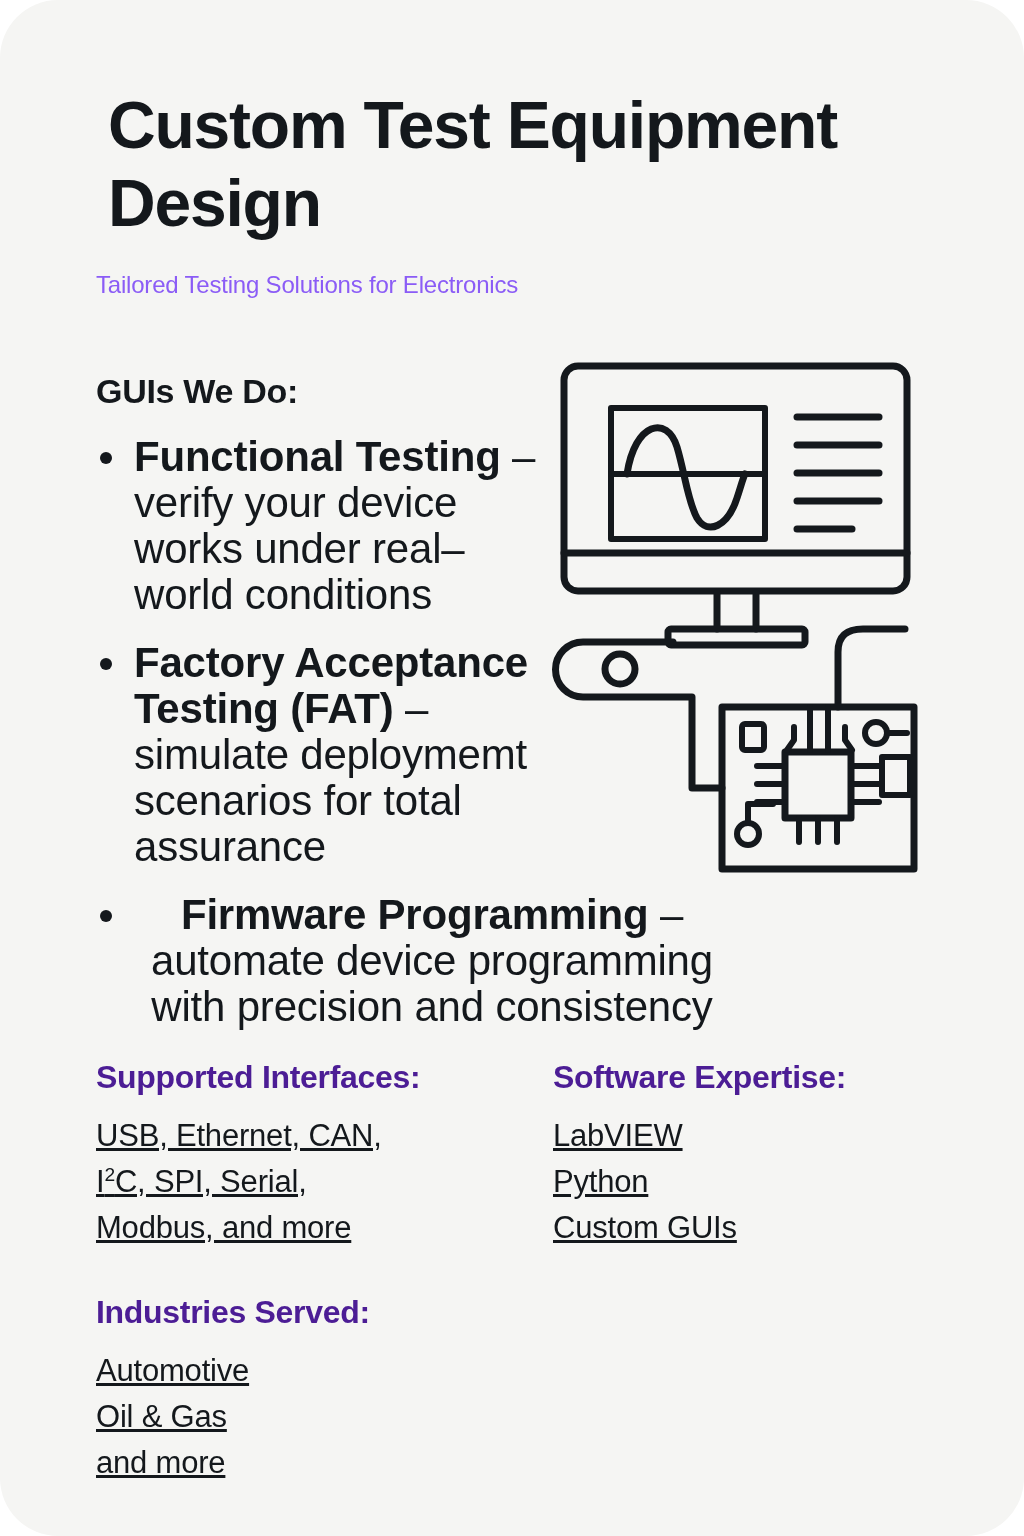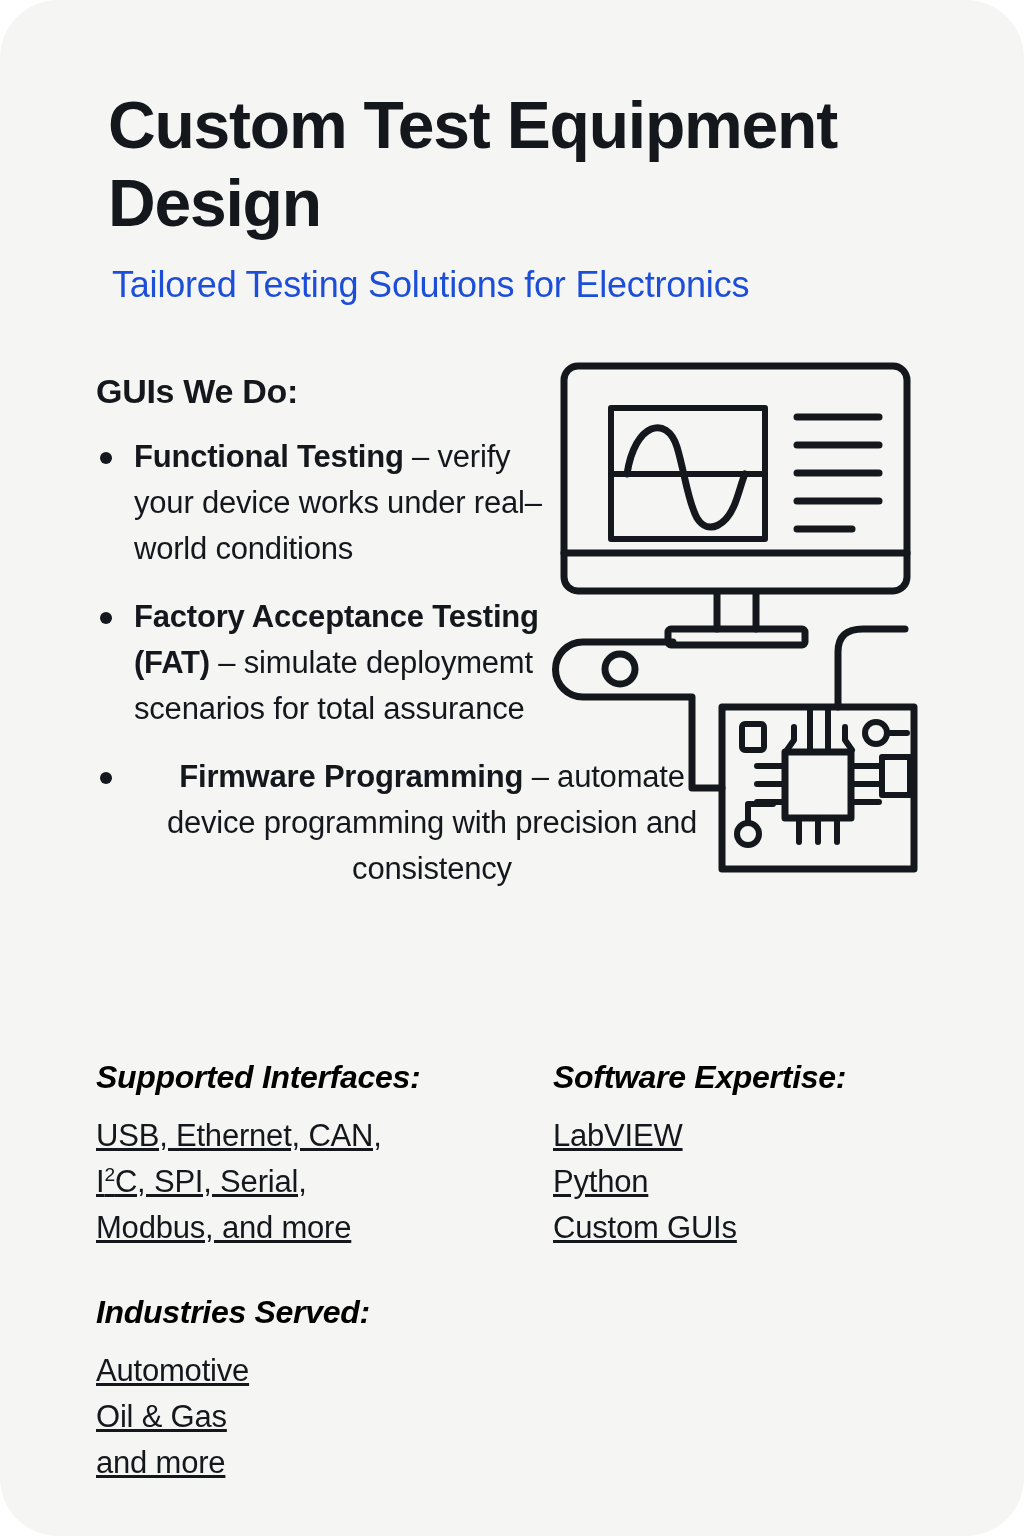--- a/index.html
+++ b/index.html
@@ -41,27 +41,27 @@
     width: 860px;
     font-size: 66px;
     line-height: 78px;
     font-weight: 700;
     letter-spacing: -1.2px;
     color: #14181c;
     margin: 12px;
   }
   .subtitle {
     position: absolute;
-    left: 16px;
+    left: 0;
     top: 262px;
     width: 860px;
-    font-size: 36px;
+    font-size: 24px;
     line-height: 46px;
     font-weight: 400;
-    color: #1d4ed8;
+    color: #8b5cf6;
     letter-spacing: -0.2px;
   }
 
   
   .section-heading {
     font-size: 34px;
     line-height: 42px;
     font-weight: 700;
     color: #14181c;
     letter-spacing: -0.3px;
@@ -78,21 +78,21 @@
     top: 434px;
     width: 596px;
     list-style: none;
     margin: 0;
     padding: 0;
   }
   .bullet-item {
     position: relative;
     padding-left: 38px;
     margin-bottom: 22px;
-    font-size: 31px;
+    font-size: 42px;
     line-height: 46px;
     color: #14181c;
     letter-spacing: -0.2px;
   }
   .bullet-item:last-child { margin-bottom: 8px; text-align: center; }
   .bullet-dot {
     position: absolute;
     left: 4px;
     top: 18px;
     width: 12px;
@@ -109,25 +109,24 @@
   
   .col-block { position: absolute; }
   #supported-interfaces-block { left: 0; top: 1057px; width: 450px; }
   #software-expertise-block   { left: 457px; top: 1057px; width: 400px; }
   #industries-block           { left: 0; top: 1292px; width: 450px; }
 
   .col-heading {
     font-size: 32px;
     line-height: 40px;
     font-weight: 700;
-    color: #000000;
+    color: #4c1d95;
     letter-spacing: -0.3px;
     margin-bottom: 16px;
     white-space: nowrap;
-    font-style: italic;
   }
   .col-body {
     font-size: 31px;
     line-height: 46px;
     color: #14181c;
     letter-spacing: -0.2px;
     text-decoration: underline;
   }
   .col-body div { white-space: nowrap; }
   sup { font-size: 0.62em; vertical-align: super; line-height: 0; }

